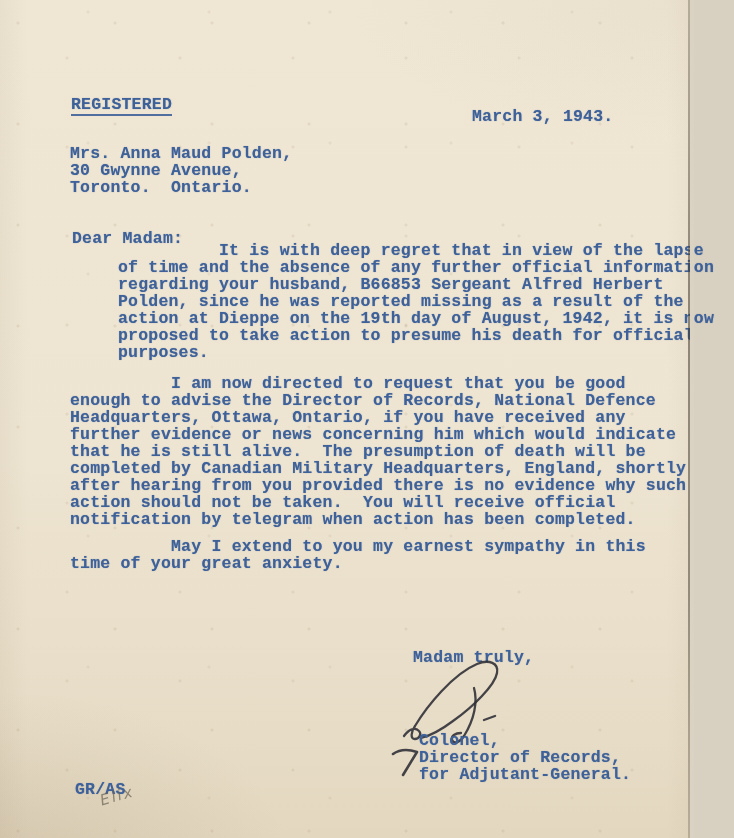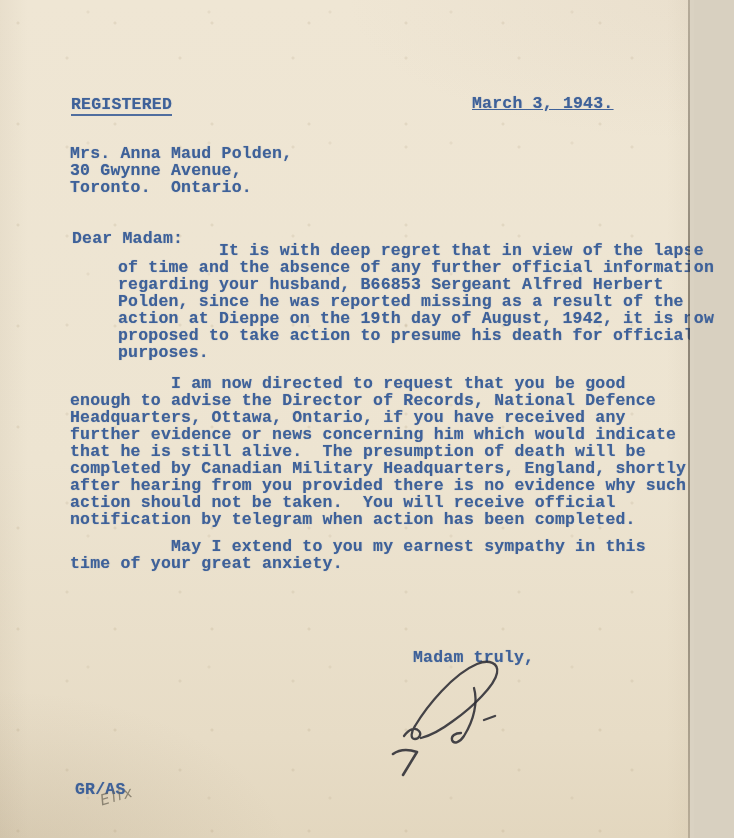--- a/index.html
+++ b/index.html
@@ -47,21 +47,21 @@
     font-size:15px;letter-spacing:2px;color:rgba(104,98,84,.7);white-space:pre;
   }
 </style>
 </head>
 <body>
 
 <div class="paper">
 
   <div class="type underlined" style="left:71px;top:96px;">REGISTERED</div>
 
-  <div class="type" style="left:472px;top:95px;text-decoration:underline;">March 3, 1943.</div>
+  <div class="type" style="left:472px;top:108px;">March 3, 1943.</div>
 
   <div class="type" style="left:70px;top:145px;">Mrs. Anna Maud Polden,
 30 Gwynne Avenue,
 Toronto.  Ontario.</div>
 
   <div class="type" style="left:72px;top:209px;margin-top:21px;">Dear Madam:</div>
 
   <div class="type" style="left:70px;top:242px;margin-left:48px;">          It is with deep regret that in view of the lapse
 of time and the absence of any further official information
 regarding your husband, B66853 Sergeant Alfred Herbert
@@ -93,20 +93,23 @@
       <path d="M 86 70 l 11 -4"></path>
     </svg>
   </div>
 
   <div class="ink" style="left:391px;top:747px;width:30px;height:30px;">
     <svg width="30" height="30" viewBox="0 0 30 30" xmlns="http://www.w3.org/2000/svg">
       <path style="stroke-width:2.6" d="M 2 7 C 9 2 17 2 26 5 L 12 28"></path>
     </svg>
   </div>
 
+  <div class="type" style="left:419px;top:732px;">Colonel,
+Director of Records,
+for Adjutant-General.</div>
 
   <div class="type" style="left:75px;top:781px;">GR/AS</div>
 
   <div class="pencil">Elix</div>
 
   <div class="edge-line"></div>
   <div class="edge-strip"></div>
 </div>
 
 </body></html>

